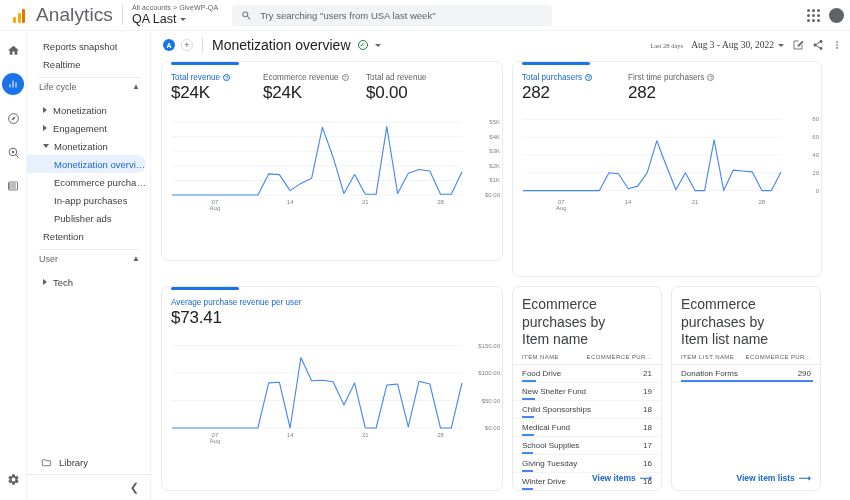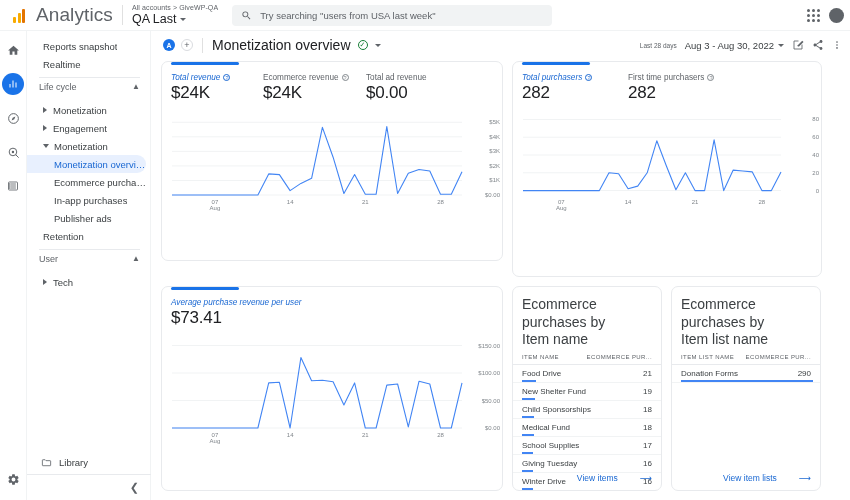--- a/index.html
+++ b/index.html
@@ -68,58 +68,58 @@
   .collapse-row { position:absolute; bottom:0; left:0; width:124px; height:26px; border-top:1px solid #e8eaed; display:flex; align-items:center; justify-content:flex-end; padding-right:12px; color:#5f6368; font-size:11px;}
 
   
   .content { position:absolute; top:31px; left:151px; width:699px; height:469px; background:#fff; }
   .page-head { height:28px; display:flex; align-items:center; padding:0 8px 0 12px; }
   .dot-a { width:12px;height:12px;border-radius:50%;background:#1a73e8;color:#fff;font-size:7px;display:flex;align-items:center;justify-content:center;font-weight:bold;}
   .plus-c { width:12px;height:12px;border-radius:50%;border:1px solid #dadce0;color:#5f6368;font-size:9px;display:flex;align-items:center;justify-content:center;margin-left:6px;}
   .head-div { width:1px;height:15px;background:#e0e0e0;margin:0 9px; }
   .page-title { font-size:14px; color:#202124; }
   .chk-ic { width:10px;height:10px;border-radius:50%;border:1.2px solid #188038;color:#188038;font-size:7px;display:flex;align-items:center;justify-content:center;margin-left:7px;}
-  .head-right { margin-left:auto; display:flex; align-items:center; gap:8px; }
+  .head-right { margin-left:auto; display:flex; align-items:center; gap:8px;font-family:Liberation Serif, serif; }
   .last-days { font-size:6.5px; color:#5f6368; }
   .date-range { font-size:9.5px; color:#3c4043; display:flex; align-items:center; }
   .ico-btn { color:#5f6368; display:flex; align-items:center; }
 
   
   .grid { padding: 2px 6px 0 10px; display:flex; flex-wrap:wrap; gap:9px; }
   .card {
     background:#fff; border:1px solid #e8eaed; border-radius:7px;
     position:relative; overflow:hidden;
   }
   .card-bar { position:absolute; top:0; left:9px; width:68px; height:2.5px; background:#1a73e8; border-radius:2px; }
   .card.wide { width:342px; }
   .card.narrow { width:310px; }
   .card.tbl { width:150px; }
 
   .metrics { display:flex; padding:11px 0 0 9px; gap:0; }
   .metric { }
   .metric .mlbl { font-size:8.2px; color:#5f6368; display:flex; align-items:center; white-space:nowrap; }
-  .metric.primary .mlbl { color:#1967d2;font-style:italic; }
+  .metric.primary .mlbl { color:#1967d2; }
   .metric .mval { font-size:17px; color:#202124; margin-top:1px; font-weight:400; letter-spacing:-.2px;}
   .q-ic { width:7px;height:7px;border-radius:50%;border:.8px solid #80868b;color:#80868b;font-size:5.5px;display:flex;align-items:center;justify-content:center;margin-left:3px;}
   .metric.primary .q-ic { border-color:#1967d2; color:#1967d2; }
 
   .chartwrap { position:relative; margin-top:4px; }
   .chartwrap svg { display:block; }
   .ylab { position:absolute; right:2px; font-size:6px; color:#80868b; transform:translateY(-50%); }
   .xlab { position:absolute; font-size:6px; color:#80868b; text-align:center; transform:translateX(-50%); }
 
   
   .tbl-title { font-size:14px; color:#3c4043; padding:9px 9px 0 9px; line-height:1.25; }
   .tbl-head { display:flex; font-size:6px; color:#5f6368; letter-spacing:.4px; padding:5px 9px 4px 9px; border-bottom:1px solid #e8eaed; }
   .tbl-head .c1 { flex:1; } .tbl-head .c2 { text-align:right; white-space:nowrap; overflow:hidden;}
   .trow { display:flex; font-size:8px; color:#3c4043; padding:4px 9px 4px 9px; border-bottom:1px solid #f1f3f4; position:relative; }
   .trow .c1 { flex:1; white-space:nowrap; overflow:hidden; text-overflow:ellipsis; }
   .trow .c2 { text-align:right; }
   .trow .minibar { position:absolute; left:9px; bottom:0; height:1.5px; background:#4285f4; }
-  .tbl-foot { position:absolute; bottom:7px; right:9px; font-size:8.5px; color:#1967d2; display:flex; align-items:center; gap:22px; }
+  .tbl-foot { position:absolute; bottom:7px; right:9px; font-size:8.5px; color:#1967d2; display:flex; align-items:center; gap:4px;font-weight:bold; }
 </style>
 </head>
 <body>
 
 <div class="topbar">
   <div class="ga-logo">
     <i class="b1"></i>
       <i class="b2"></i>
       <i class="b3"></i>
   </div>

